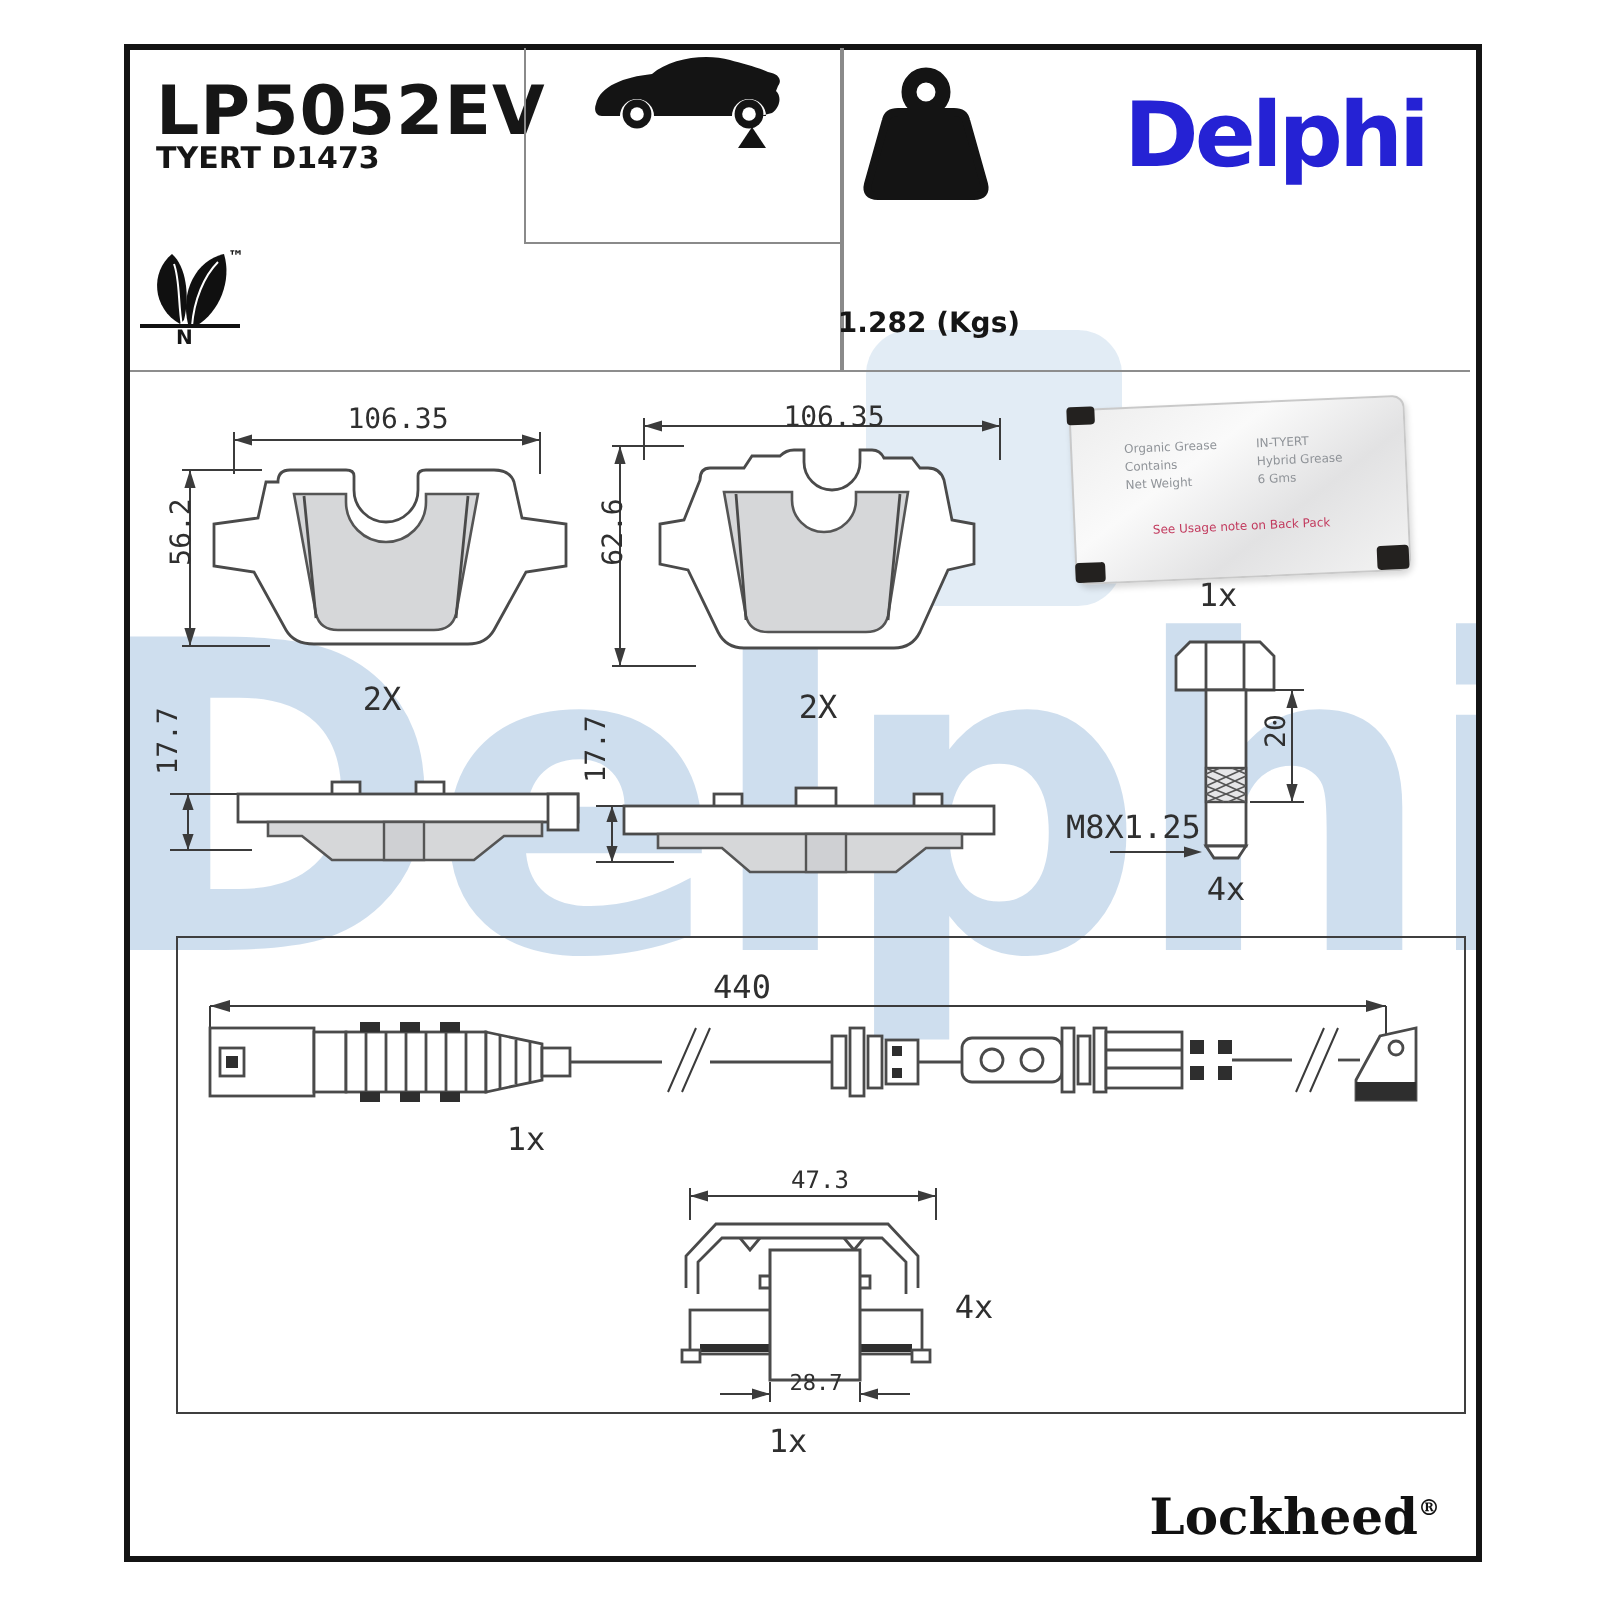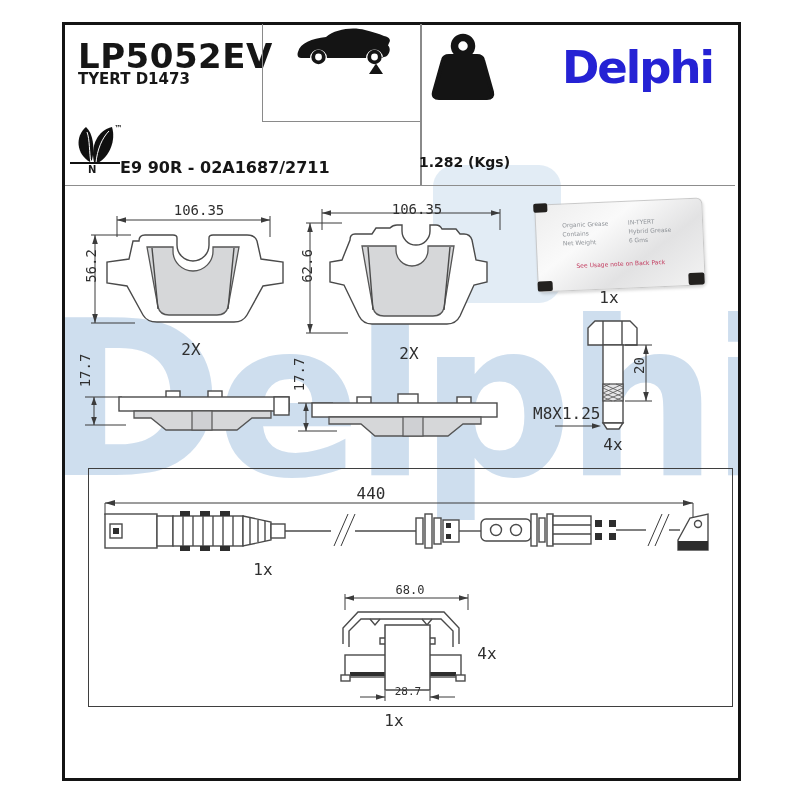--- a/index.html
+++ b/index.html
@@ -91,21 +91,20 @@
 
   <svg class="lay" style="left:72px;top:124px;" width="46" height="40" viewBox="0 0 46 40">
     <path fill="#101010" d="M18,38 C4,30 3,12 14,3 C21,9 23,24 20,36 Z"></path>
     <path fill="#101010" d="M22,38 C18,22 26,6 40,3 C44,16 38,32 26,39 Z"></path>
     <path d="M19,39 C17,28 18,16 15,8 M24,39 C25,26 30,14 37,7" stroke="#fff" stroke-width="1" fill="none"></path>
   </svg>
   <div class="lay tm" style="left:114px;top:124px;">™</div>
   <div class="lay" style="left:70px;top:162px;width:50px;border-top:2px solid #111;"></div>
   <div class="lay nmark" style="left:88px;top:164px;">N</div>
 
-  <div class="lay approval" style="left:120px;top:158px;">E9 90R - 02A1687/2711</div>
 
   <svg class="lay" style="left:85px;top:205px;" width="215" height="145" viewBox="0 0 215 145">
     <path class="dimln" d="M32,11 V32 M185,11 V32 M32,15 H185"></path>
     <polygon class="arr" points="32,15 41,12.2 41,17.8"></polygon>
     <polygon class="arr" points="185,15 176,12.2 176,17.8"></polygon>
     <path class="dimln" d="M6,30 H46 M6,118 H50 M10,30 V118"></path>
     <polygon class="arr" points="10,30 7.2,39 12.8,39"></polygon>
     <polygon class="arr" points="10,118 7.2,109 12.8,109"></polygon>
     <path class="wht" d="M54,36 Q54,30 60,30 L88,30 Q92,30 92,33 L92,40 A16,16 0 0 0 124,40 L124,33 Q124,30 128,30 L162,30 Q170,30 172,36 L176,54 L198,57 L198,78 L178,81 L162,110 Q158,117 149,117 L72,117 Q62,117 58,110 L42,81 L22,78 L22,57 L44,54 L48,36 Z"></path>
     <path class="gry" d="M62,42 L88,42 L88,46 A18,18 0 0 0 128,46 L128,42 L154,42 L143,102 Q141,110 132,110 L84,110 Q75,110 73,102 Z"></path>
@@ -254,19 +253,22 @@
     <rect class="wht" x="9" y="75" width="116" height="22"></rect>
     <rect class="blk" x="14" y="92" width="106" height="4"></rect>
     <rect class="wht" x="5" y="95" width="9" height="6"></rect>
     <rect class="wht" x="120" y="95" width="9" height="6"></rect>
     <rect x="49" y="45" width="45" height="65" fill="#ffffff" stroke="#4a4a4a" stroke-width="1.5"></rect>
     <path class="ln" d="M49,58 h-5 v6 h5 M94,58 h5 v6 h-5"></path>
     <path class="dimln" d="M24,117 H49 M94,117 H119 M49,111 V121 M94,111 V121"></path>
     <polygon class="arr" points="49,117 40,114.2 40,119.8"></polygon>
     <polygon class="arr" points="94,117 103,114.2 103,119.8"></polygon>
   </svg>
-  <div class="lay dim-sm" style="left:386px;top:583px;width:48px;font-size:12px;">68.0</div>
+  <div class="lay dim-sm" style="left:386px;top:583px;width:48px;font-size:12px;">47.3</div>
   <div class="lay dim-sm" style="left:388px;top:685px;width:40px;">28.7</div>
   <div class="lay qty" style="left:472px;top:644px;width:30px;">4x</div>
   <div class="lay qty" style="left:379px;top:711px;width:30px;">1x</div>
 
+  <div class="lay" id="lockheed" style="left:555px;top:744px;width:165px;">
+    <span>Lockheed</span><sup>®</sup>
+  </div>
 
 </div>
 
 </body></html>

